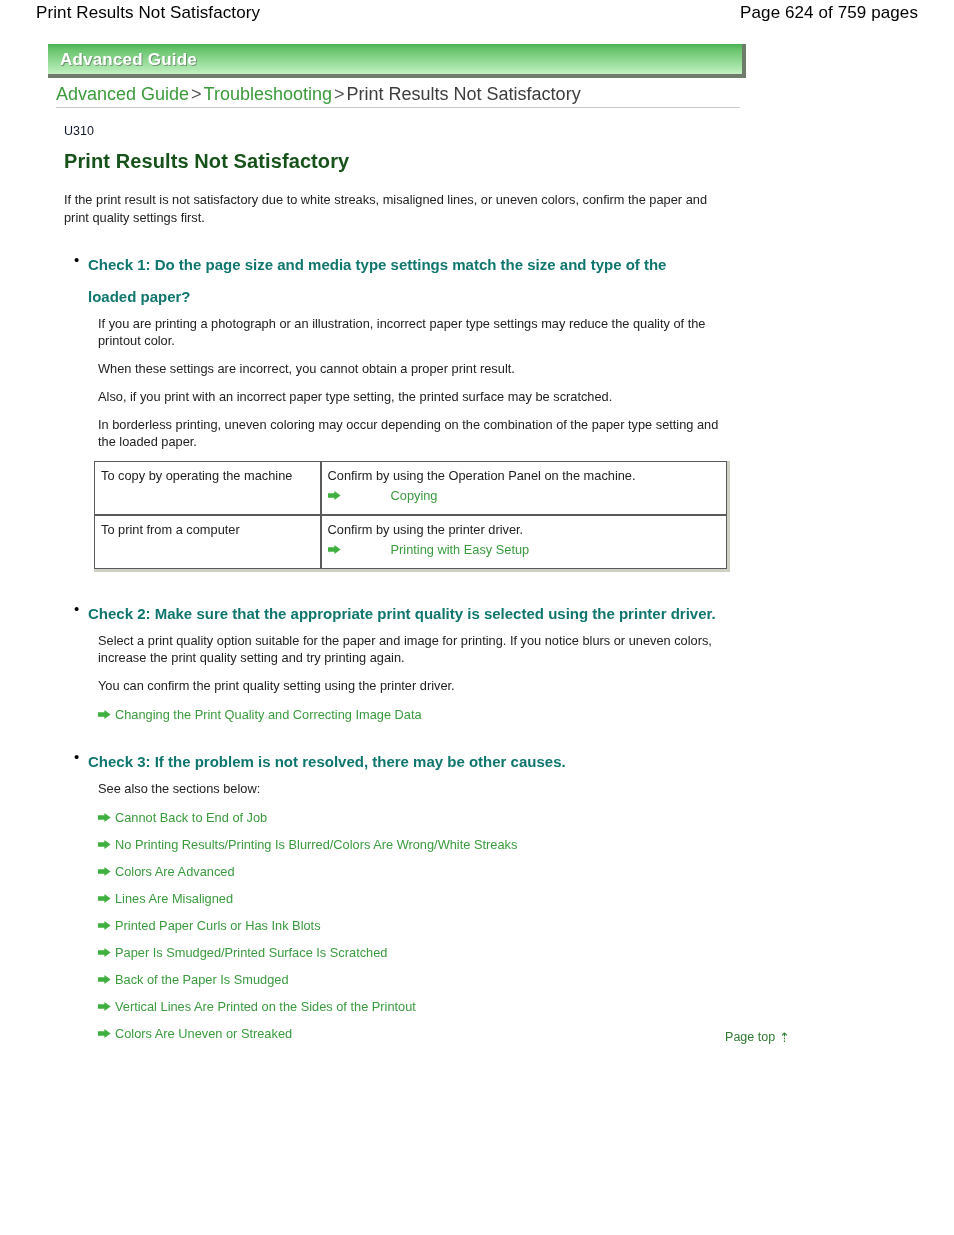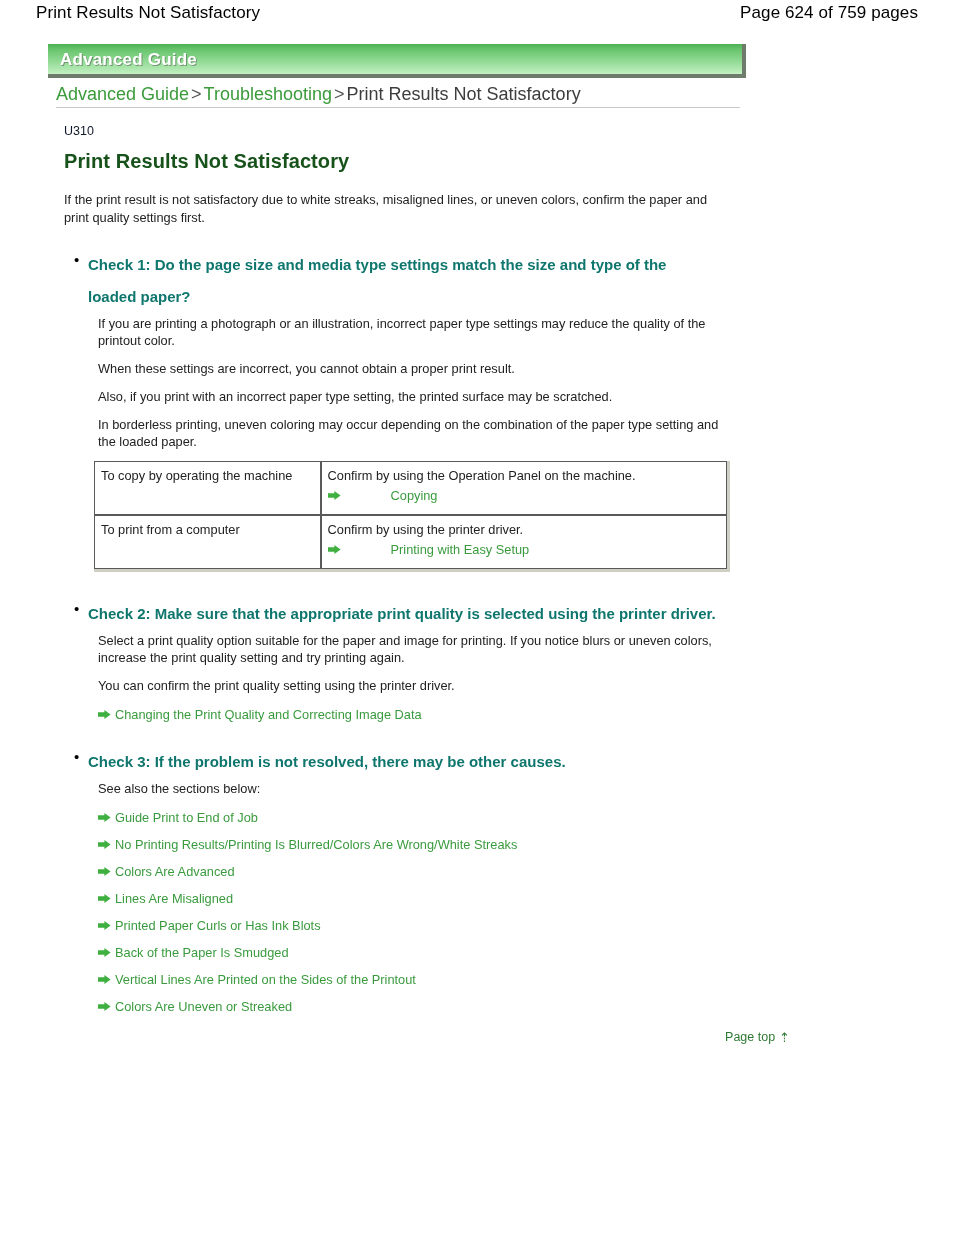--- a/index.html
+++ b/index.html
@@ -346,21 +346,21 @@
       <div class="check-body">
         <p>See also the sections below:</p>
       </div>
       <div class="link-list">
         <a href="#" class="alink">
             <span class="arrow">
               <svg width="13" height="11" viewBox="0 0 13 11">
                 <path d="M0 3.2h6.4V1.0L12.6 5.5 6.4 10.0V7.8H0z" fill="#3fb03f"></path>
               </svg>
             </span>
-            <span class="alabel">Guide Print to End of Job</span>
+            <span class="alabel">Cannot Back to End of Job</span>
           </a>
         <a href="#" class="alink">
             <span class="arrow">
               <svg width="13" height="11" viewBox="0 0 13 11">
                 <path d="M0 3.2h6.4V1.0L12.6 5.5 6.4 10.0V7.8H0z" fill="#3fb03f"></path>
               </svg>
             </span>
             <span class="alabel">No Printing Results/Printing Is Blurred/Colors Are Wrong/White Streaks</span>
           </a>
         <a href="#" class="alink">
@@ -379,20 +379,28 @@
             </span>
             <span class="alabel">Lines Are Misaligned</span>
           </a>
         <a href="#" class="alink">
             <span class="arrow">
               <svg width="13" height="11" viewBox="0 0 13 11">
                 <path d="M0 3.2h6.4V1.0L12.6 5.5 6.4 10.0V7.8H0z" fill="#3fb03f"></path>
               </svg>
             </span>
             <span class="alabel">Printed Paper Curls or Has Ink Blots</span>
+          </a>
+        <a href="#" class="alink">
+            <span class="arrow">
+              <svg width="13" height="11" viewBox="0 0 13 11">
+                <path d="M0 3.2h6.4V1.0L12.6 5.5 6.4 10.0V7.8H0z" fill="#3fb03f"></path>
+              </svg>
+            </span>
+            <span class="alabel">Paper Is Smudged/Printed Surface Is Scratched</span>
           </a>
         <a href="#" class="alink">
             <span class="arrow">
               <svg width="13" height="11" viewBox="0 0 13 11">
                 <path d="M0 3.2h6.4V1.0L12.6 5.5 6.4 10.0V7.8H0z" fill="#3fb03f"></path>
               </svg>
             </span>
             <span class="alabel">Back of the Paper Is Smudged</span>
           </a>
         <a href="#" class="alink">

